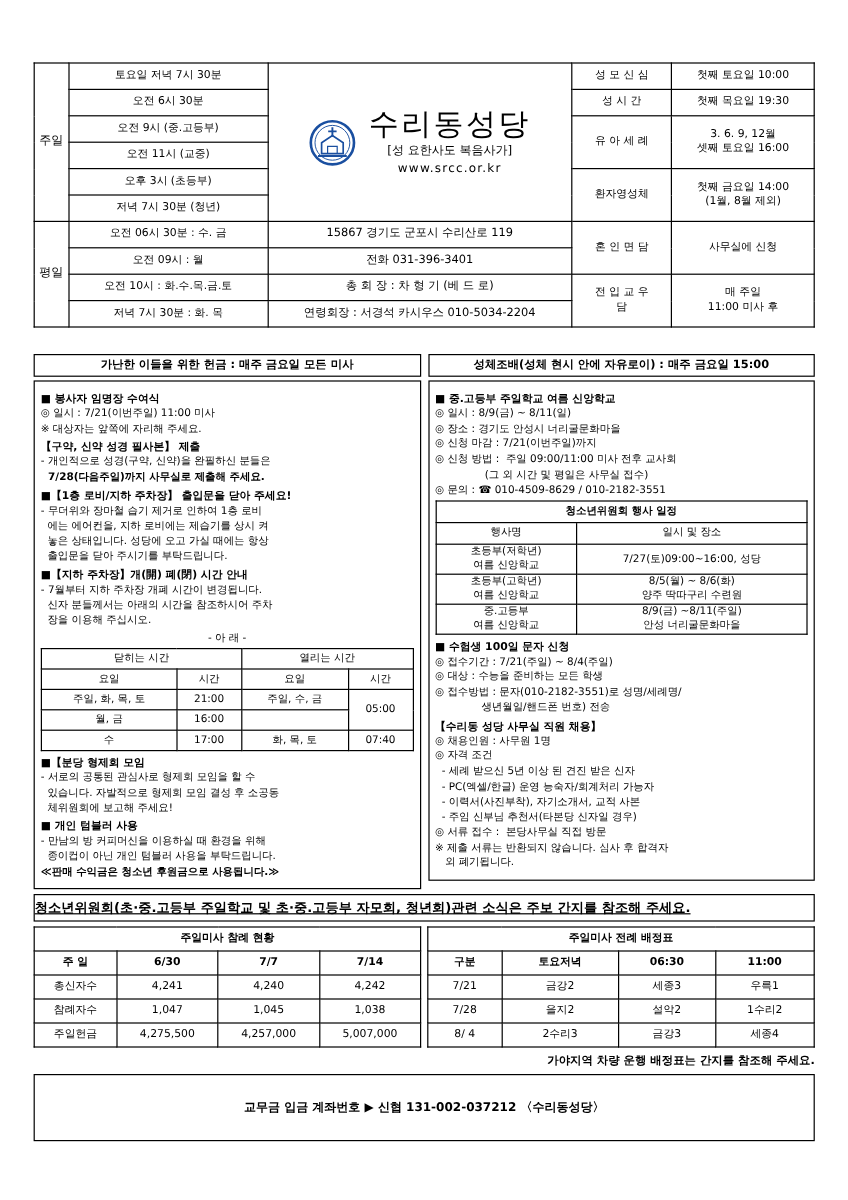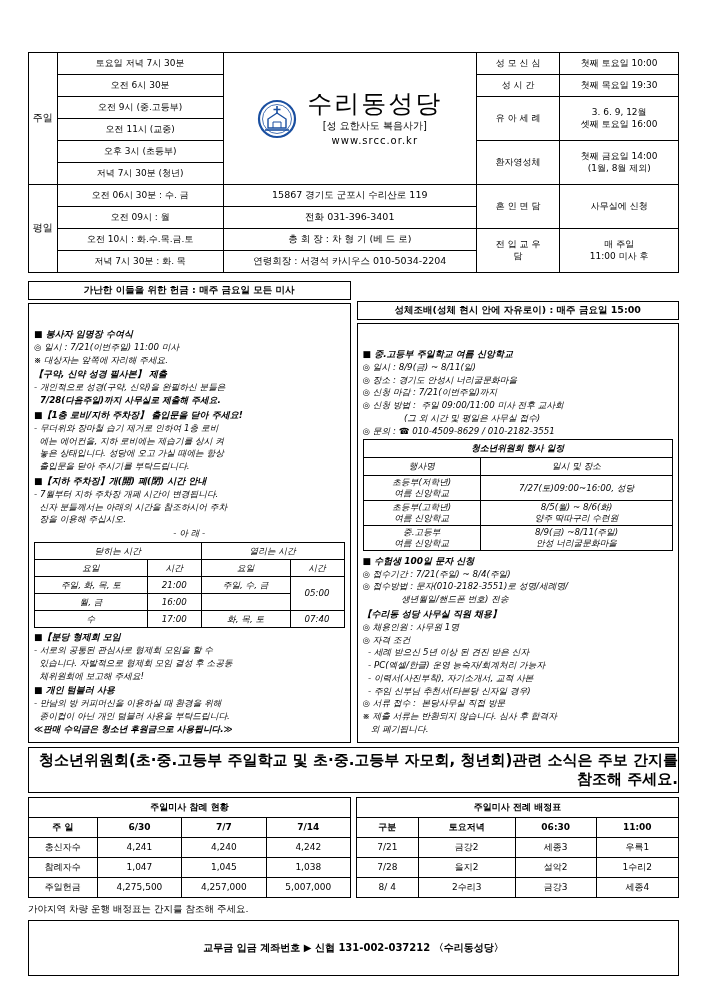--- a/index.html
+++ b/index.html
@@ -75,40 +75,39 @@
     font-size: 10px;
     margin-top: 2px;
     letter-spacing: 1px;
   }
   .addr-cell { text-align: center; font-size: 9.5px; line-height: 1.5; }
 
   
   .body-wrap {
     display: flex;
     gap: 6px;
-    margin-top: 8px;
-    align-items: flex-end;
+    margin-top: 22px;
+    align-items: flex-start;
   }
   .col {
     width: 50%;
     box-sizing: border-box;
   }
   .banner {
     border: 1px solid #000;
     text-align: center;
     font-weight: bold;
     font-size: 9.5px;
     padding: 2px 0;
     margin-bottom: 3px;
   }
   .boxed {
     border: 1px solid #000;
-    padding: 22px 5px 5px 5px;
+    padding: 6px 5px 5px 5px;
     box-sizing: border-box;
-    font-style: italic;
   }
   .sec { margin-bottom: 2px; }
   .sec-title {
     font-weight: bold;
     font-size: 9px;
     margin: 2px 0 1px 0;
   }
   .line {
     font-size: 8.7px;
     line-height: 1.35;
@@ -119,36 +118,37 @@
 
   .mini { width: 100%; margin: 2px 0 3px 0; }
   .mini td { font-size: 8.7px; height: 14px; text-align: center; }
 
   .evt { width: 100%; margin: 2px 0 4px 0; }
   .evt td, .evt th { font-size: 8.7px; text-align: center; height: 15px; }
 
   
   .notice {
     border: 1px solid #000;
-    text-align: right;
+    text-align: left;
     font-weight: bold;
-    font-size: 15px;
+    font-size: 11px;
     padding: 3px 0;
     margin-top: 4px;
+    text-decoration: underline;
   }
   .stats-wrap {
     display: flex;
     gap: 5px;
     margin-top: 4px;
   }
   .stats-wrap .half { width: 50%; }
   .stats td, .stats th { font-size: 9px; text-align: center; height: 17px; }
   .foot-note {
-    text-align: left;
-    font-weight: normal;
+    text-align: right;
+    font-weight: bold;
     font-size: 9.5px;
     margin-top: 5px;
   }
   .acct {
     border: 1px solid #000;
     text-align: center;
     font-weight: bold;
     font-size: 10px;
     padding: 20px 0;
     margin-top: 4px;
@@ -356,20 +356,21 @@
 여름 신앙학교</td>
             <td style="white-space:pre-line;">8/9(금) ~8/11(주일)
 안성 너리굴문화마을</td>
           </tr>
         </tbody>
           </table>
 
         <div class="sec">
           <div class="sec-title">■ 수험생 100일 문자 신청</div>
           <div class="line">◎ 접수기간 : 7/21(주일) ~ 8/4(주일)</div>
+          <div class="line">◎ 대상 : 수능을 준비하는 모든 학생</div>
           <div class="line">◎ 접수방법 : 문자(010-2182-3551)로 성명/세례명/</div>
           <div class="line">              생년월일/핸드폰 번호) 전송</div>
         </div>
 
         <div class="sec">
           <div class="sec-title">【수리동 성당 사무실 직원 채용】</div>
           <div class="line">◎ 채용인원 : 사무원 1명</div>
           <div class="line">◎ 자격 조건</div>
           <div class="line">  - 세례 받으신 5년 이상 된 견진 받은 신자</div>
           <div class="line">  - PC(엑셀/한글) 운영 능숙자/회계처리 가능자</div>

